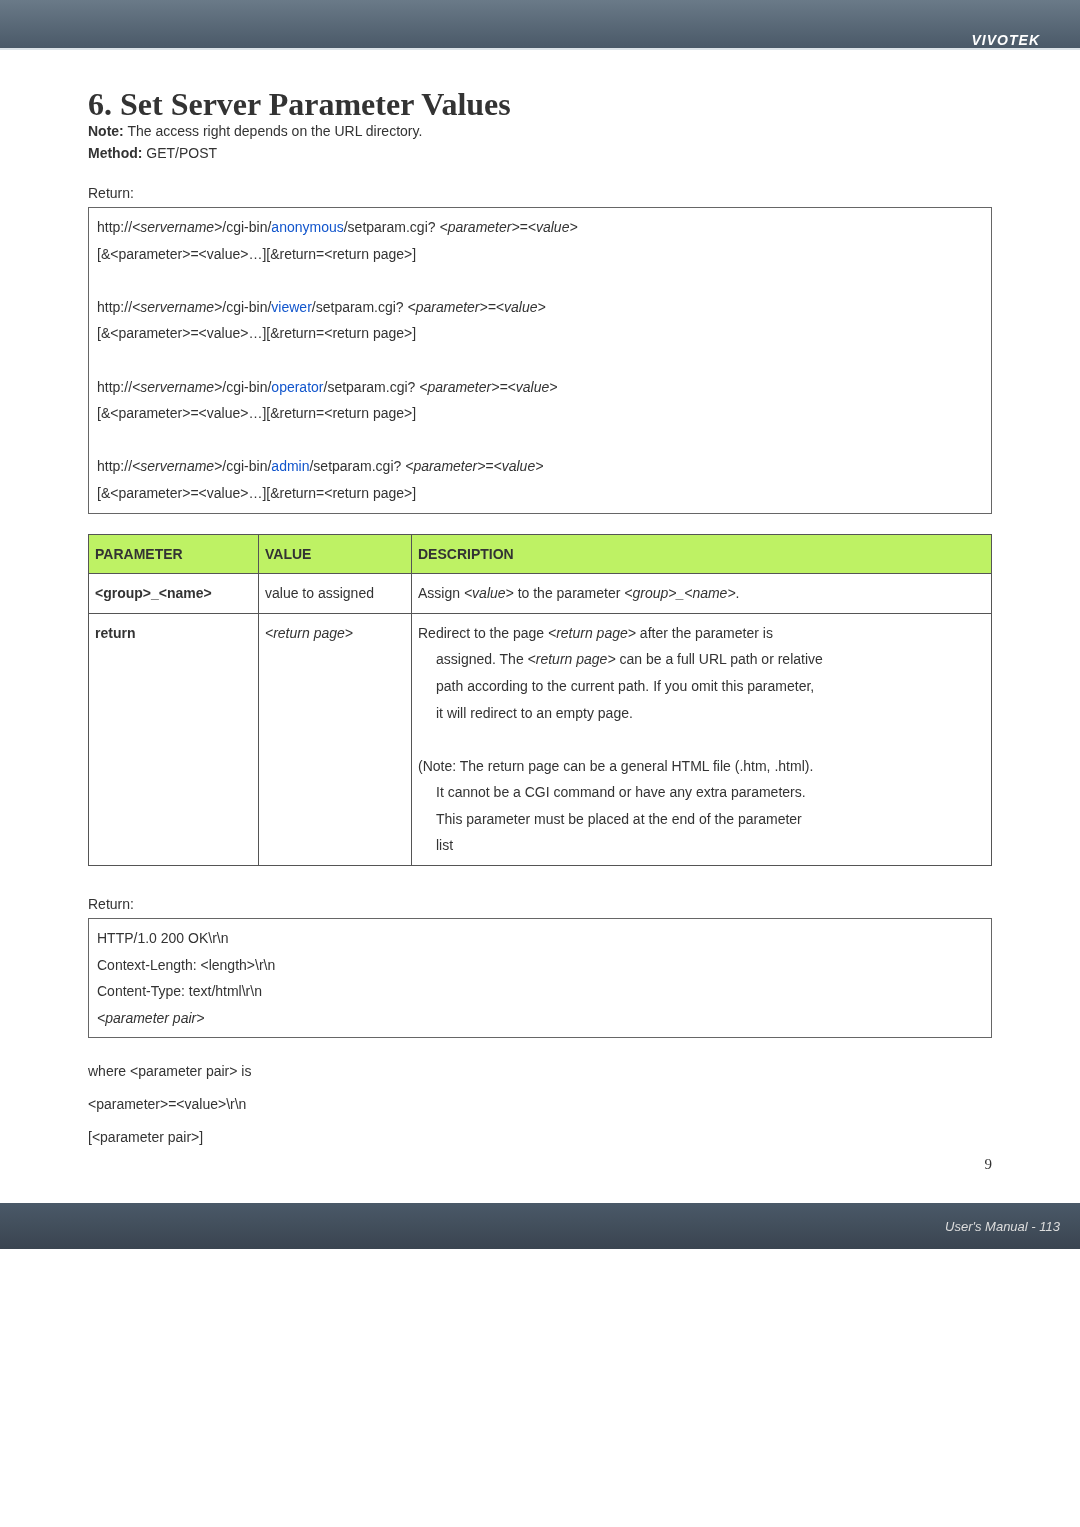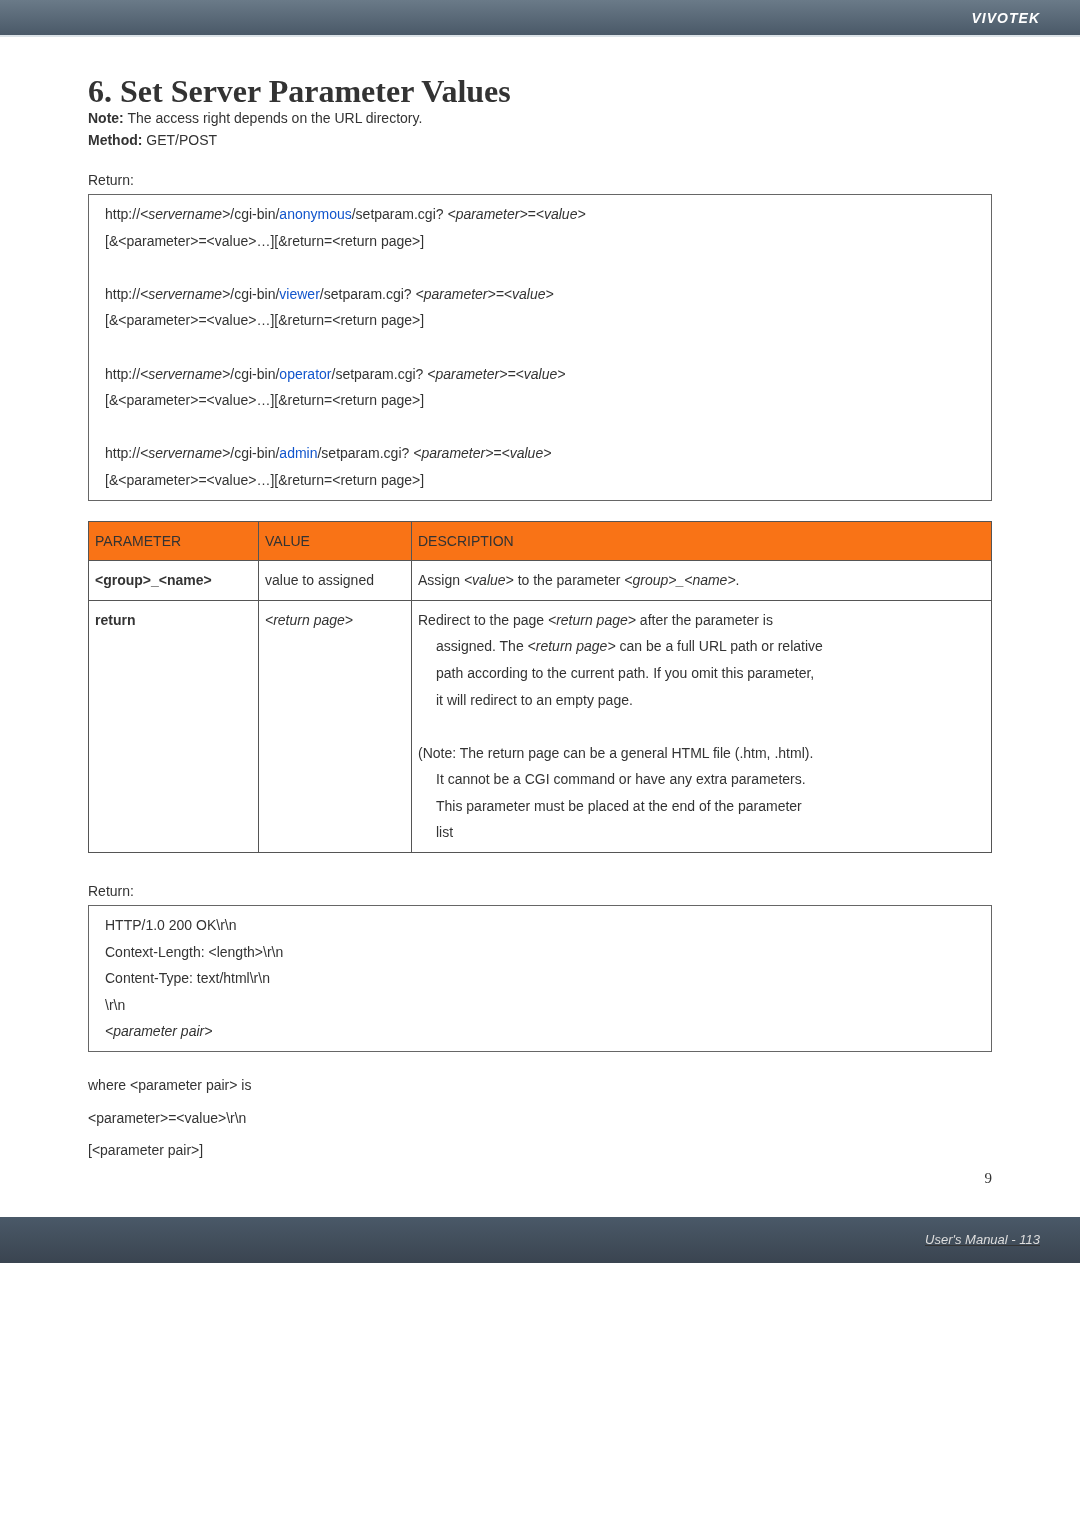--- a/index.html
+++ b/index.html
@@ -5,74 +5,73 @@
   * { margin: 0; padding: 0; box-sizing: border-box; }
   body {
     font-family: Verdana, Geneva, sans-serif;
     background: #fff;
     width: 1080px;
     margin: 0 auto;
     color: #333;
     font-size: 14px;
   }
   .header-bar {
-    height: 35px;
+    height: 48px;
     background: linear-gradient(to bottom, #6a7a88 0%, #4a5968 100%);
     display: flex;
     justify-content: flex-end;
-    align-items: center;
+    align-items: flex-end;
     padding-right: 40px;
   }
   .brand { color: #fff; font-weight: bold; font-style: italic; font-size: 14px; letter-spacing: 1px; }
   .hr-top { height: 2px; background: #dce3e8; margin-bottom: 6px; }
   .content { padding: 30px 88px 20px 88px; }
   h1.section-title { font-family: "Times New Roman", serif; font-size: 32px; font-weight: bold; }
   .line { margin-bottom: 6px; }
   .bold { font-weight: bold; }
   .gap { height: 18px; }
   .gap-small { height: 10px; }
   .syntax-box, .return-box {
     border: 1px solid #666;
-    padding: 6px 16px;
+    padding: 6px 8px;
     margin-bottom: 20px;
     line-height: 1.9;
   }
   .syntax-box .row, .return-box .row { display: block; }
   .ital { font-style: italic; }
   .link-blue { color: #1155cc; }
   table.param-table {
     width: 100%;
     border-collapse: collapse;
     margin-bottom: 20px;
   }
   table.param-table th, table.param-table td {
     border: 1px solid #555;
     padding: 6px 6px;
     vertical-align: top;
     text-align: left;
     font-size: 14px;
     line-height: 1.9;
   }
   table.param-table th {
-    background: #f97316;
-    font-weight: normal;
+    background: #bef264;
+    font-weight: bold;
   }
   .col-param { width: 170px; }
   .col-value { width: 153px; }
   .desc-indent { padding-left: 18px; display: block; }
   .page-num { text-align: right; font-family: "Times New Roman", serif; font-size: 15px; padding-right: 0; margin-top: 4px;}
   .footer {
     background: linear-gradient(to bottom, #4a5968 0%, #3a4450 100%);
     height: 46px;
     display: flex;
     justify-content: flex-end;
     align-items: center;
-    padding-right: 40px;
+    padding-right: 20px;
     margin-top: 10px;
-    text-decoration: underline;
   }
   .footer-text { color: #ddd; font-style: italic; font-size: 13px; }
 </style>
 </head>
 <body>
 
 <div class="header-bar">
   <span class="brand">VIVOTEK</span>
 </div>
 <div class="hr-top"></div>
@@ -150,21 +149,20 @@
   </tbody>
     </table>
 
   <div class="gap-small"></div>
   <div class="line">Return:</div>
 
   <div class="return-box">
     <span class="row">HTTP/1.0 200 OK\r\n</span>
     <span class="row">Context-Length: &lt;length&gt;\r\n</span>
     <span class="row">Content-Type: text/html\r\n</span>
-    <span class="row">\r\n</span>
     <span class="row ital">&lt;parameter pair&gt;</span>
   </div>
 
   <div class="line" style="line-height:1.9">where &lt;parameter pair&gt; is</div>
   <div class="line" style="line-height:1.9">&lt;parameter&gt;=&lt;value&gt;\r\n</div>
   <div class="line" style="line-height:1.9">[&lt;parameter pair&gt;]</div>
 
   <div class="page-num">9</div>
 </div>
 

